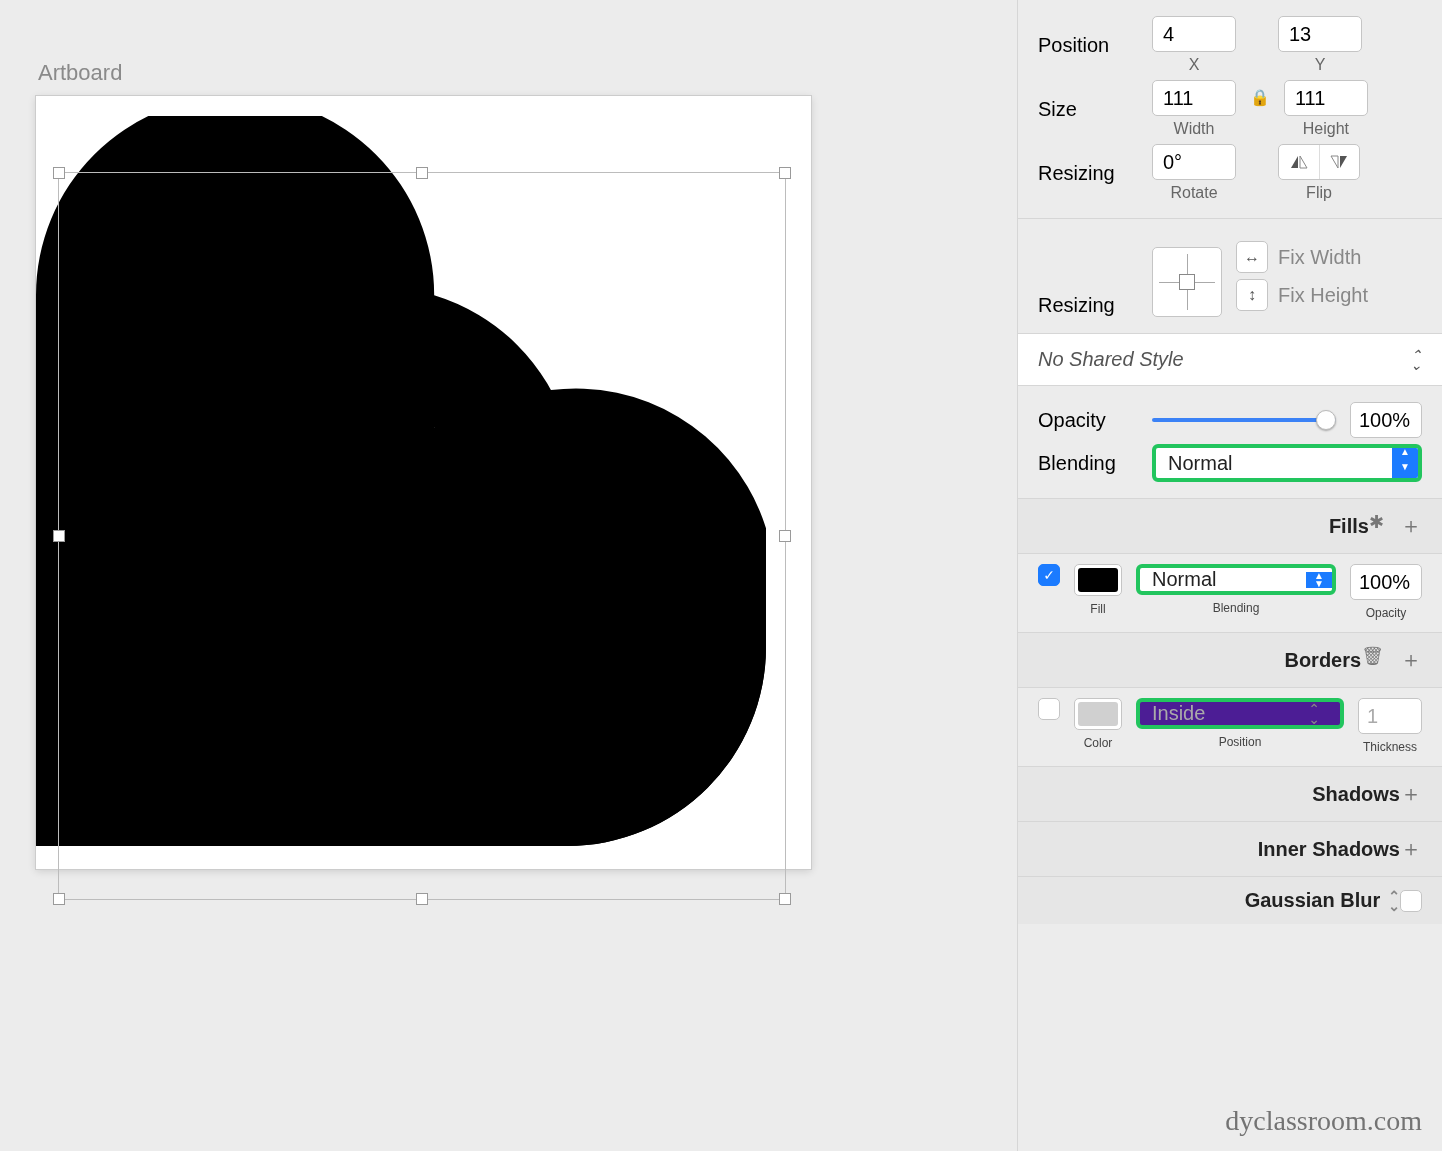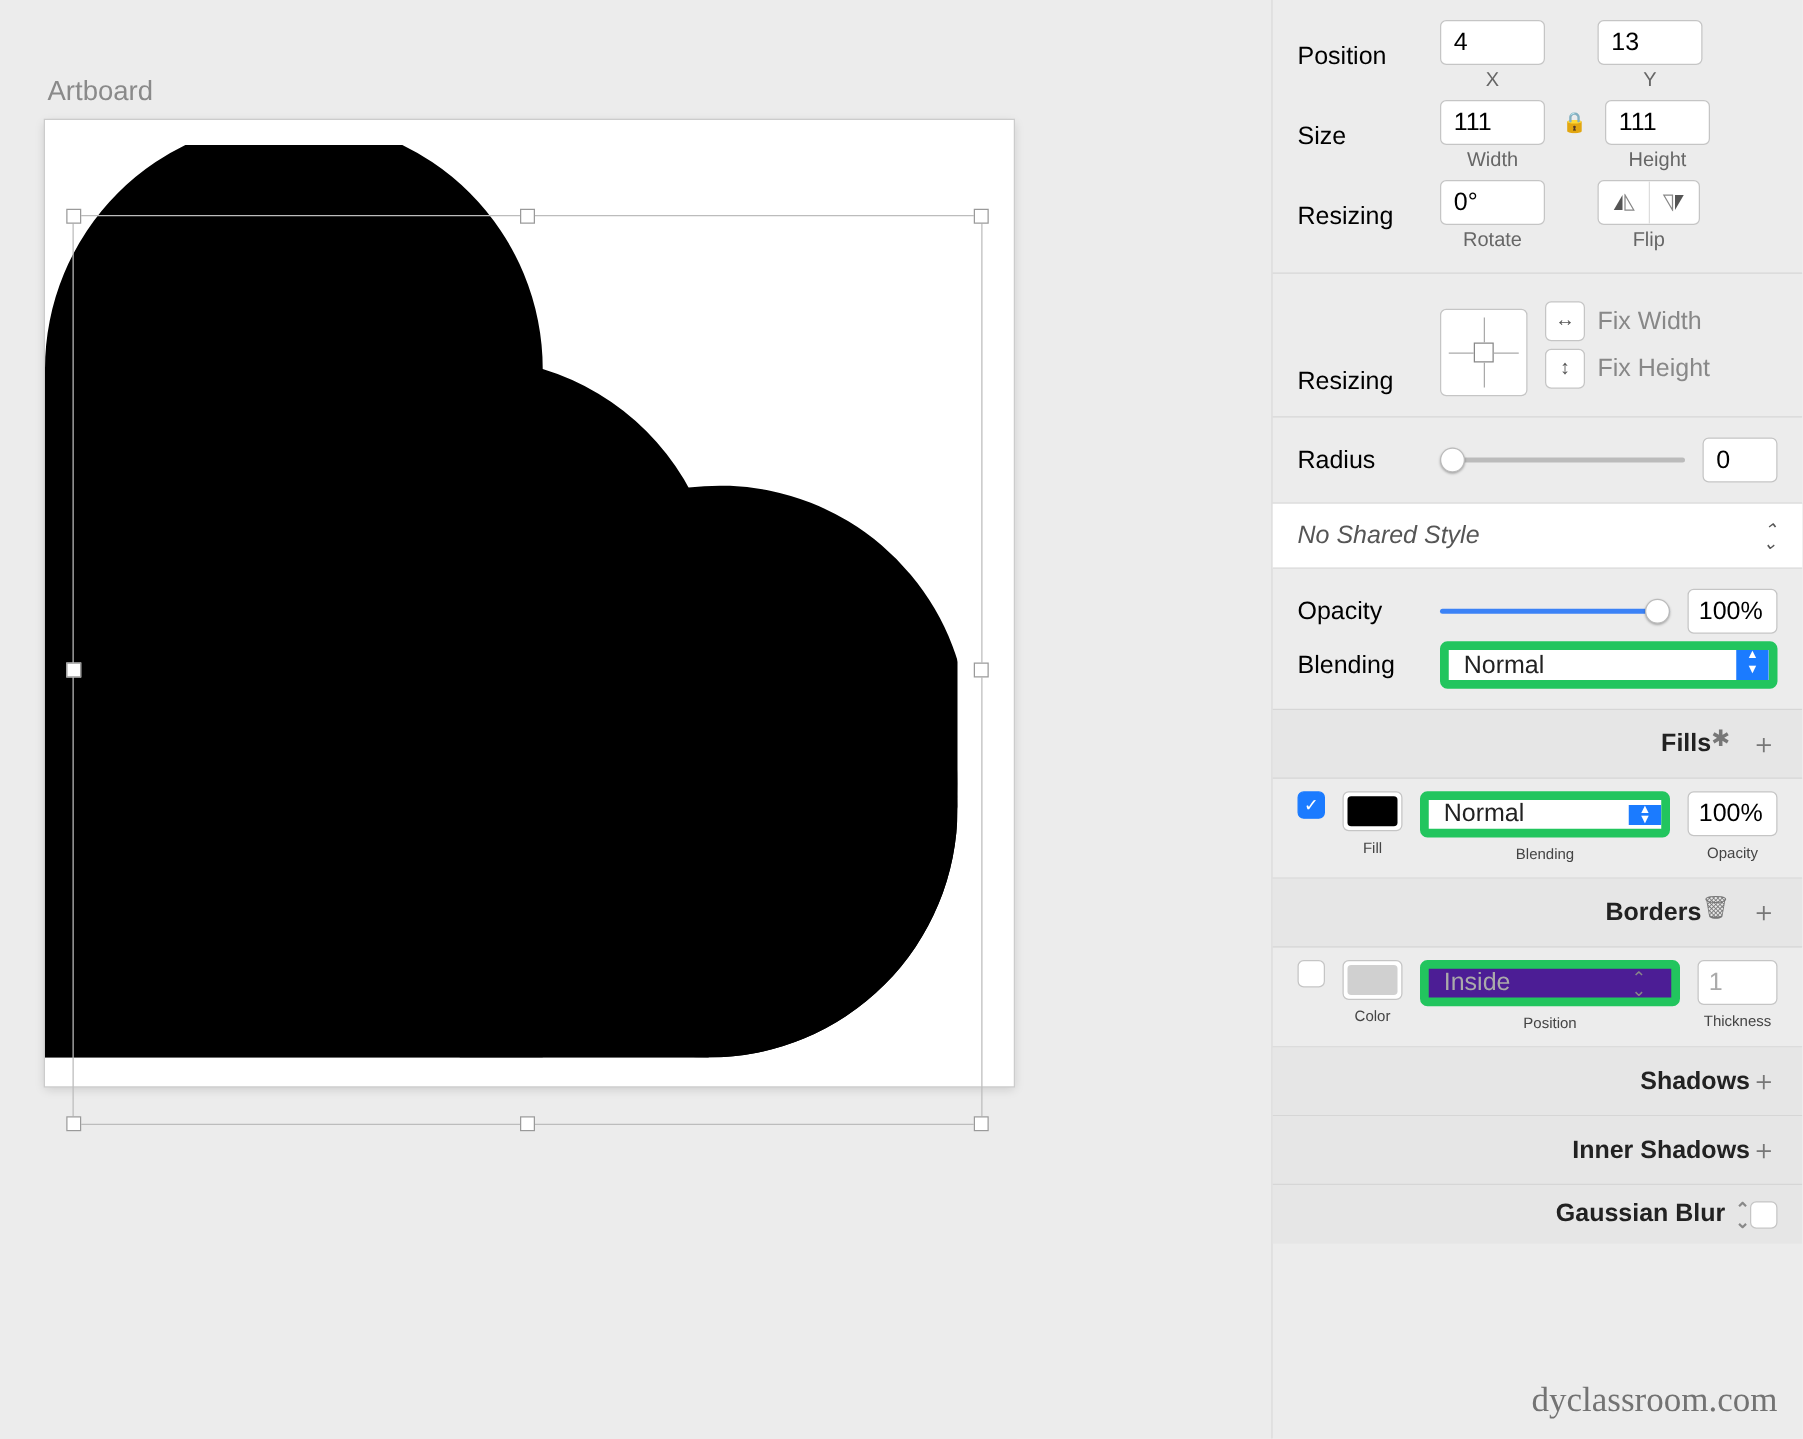--- a/index.html
+++ b/index.html
@@ -35,21 +35,21 @@
   .res-line-v{position:absolute;width:1px;height:20px;background:#aaa;}
   .iconbtn{width:32px;height:32px;border:1px solid #c5c5c5;border-radius:5px;background:#fff;display:flex;align-items:center;justify-content:center;color:#555;font-size:16px;}
   .fix-row{display:flex;align-items:center;gap:10px;color:#888;margin:6px 0;}
   .slider-row{display:flex;align-items:center;gap:12px;}
   .slider{ -webkit-appearance:none; appearance:none; height:4px; background:#bbb; border-radius:2px; flex:1; }
   .slider::-webkit-slider-thumb{ -webkit-appearance:none; width:20px;height:20px;border-radius:50%;background:#fff;border:1px solid #bbb;box-shadow:0 1px 2px rgba(0,0,0,0.3);cursor:pointer;}
   .slider.blue{background:linear-gradient(to right,#3b82f6 0%,#3b82f6 100%);}
   .shared-style{background:#fff;padding:14px 20px;display:flex;align-items:center;justify-content:space-between;border-bottom:1px solid #d6d6d6;}
   .shared-style span{font-style:italic;color:#555;}
   .chev-updown{color:#888;font-size:14px;line-height:10px;display:flex;flex-direction:column;}
-  .select{display:flex;align-items:center;background:#fff;border:7px solid #22c55e;border-radius:6px;height:38px;flex:1;overflow:hidden;}
+  .select{display:flex;align-items:center;background:#fff;border:4px solid #22c55e;border-radius:6px;height:38px;flex:1;overflow:hidden;}
   .select span{padding:0 12px;flex:1;}
   .select .caret{background:#1b7bff;color:#fff;width:26px;height:100%;display:flex;flex-direction:column;align-items:center;justify-content:center;font-size:10px;line-height:8px;}
   .header{display:flex;align-items:center;justify-content:flex-end;padding:12px 20px;background:#e6e6e6;border-bottom:1px solid #d6d6d6;}
   .header h4{margin:0;font-size:20px;font-weight:600;}
   .header .icons{display:flex;gap:16px;color:#777;}
   .swatch{width:48px;height:32px;border-radius:5px;border:1px solid #c5c5c5;padding:3px;background:#fff;}
   .swatch-inner{width:100%;height:100%;border-radius:3px;}
   .checkbox{width:22px;height:22px;border-radius:5px;border:1px solid #c5c5c5;background:#fff;display:flex;align-items:center;justify-content:center;}
   .checkbox.checked{background:#1b7bff;border-color:#1b7bff;color:#fff;font-size:14px;}
   .fill-row{display:flex;gap:14px;align-items:flex-start;padding:10px 20px 0;}
@@ -161,27 +161,20 @@
             <span>Fix Width</span>
           </div>
           <div class="fix-row">
             <div class="iconbtn">↕</div>
             <span>Fix Height</span>
           </div>
         </div>
       </div>
     </div>
 
-    <div class="section">
-      <div class="row slider-row">
-        <div class="row-label">Radius</div>
-        <input type="range" min="0" max="100" value="0" class="slider" style="">
-        <input class="num" style="width: 60px;" value="0">
-      </div>
-    </div>
 
     <div class="shared-style">
       <span>No Shared Style</span>
       <div class="chev-updown">
           <span>⌃</span>
           <span>⌄</span>
         </div>
     </div>
 
     <div class="section">

